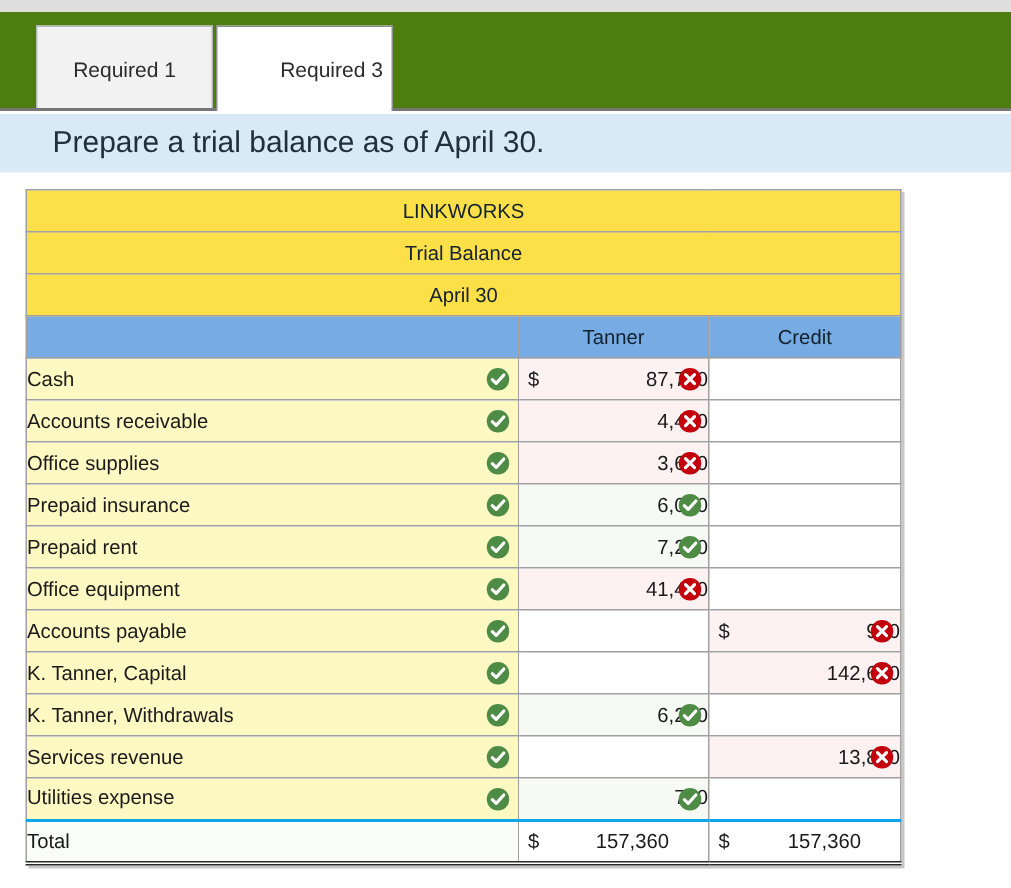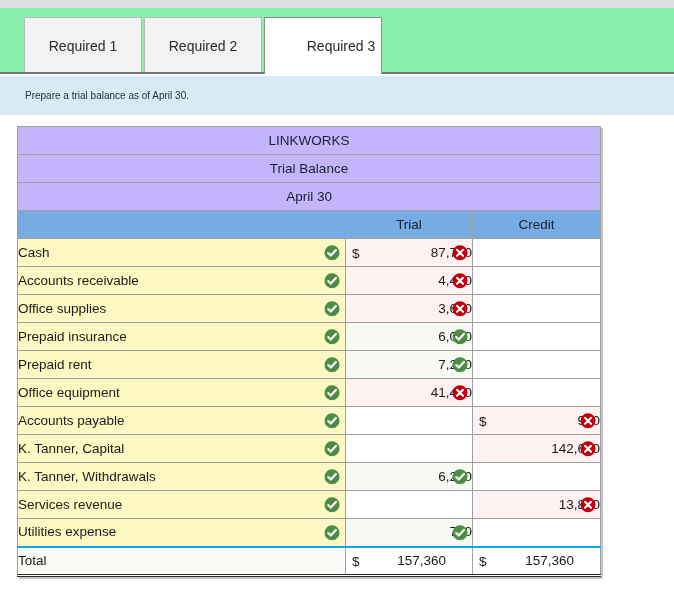--- a/index.html
+++ b/index.html
@@ -26,21 +26,21 @@
     height: 8px;
     background: #dedede;
   }
 
   
   .tabbar {
     position: absolute;
     left: 0; top: 8px;
     width: 674px;
     height: 66px;
-    background: #86efac;
+    background: #4d7c0f;
   }
   .tabs {
     position: absolute;
     left: 24px; top: 9px;
     display: flex;
     align-items: stretch;
     height: 57px;
   }
   .tab {
     box-sizing: border-box;
@@ -87,22 +87,22 @@
   .banner {
     position: absolute;
     left: 0; top: 76px;
     width: 674px;
     height: 39px;
     background: #d9eaf7;
     display: flex;
     align-items: center;
   }
   .banner-text {
-    margin-left: 25px;
-    font-size: 10px;
+    margin-left: 35px;
+    font-size: 20px;
     color: #21303d;
   }
 
   
   .table-wrap {
     position: absolute;
     left: 17px;
     top: 126px;
     width: 583px;
   }
@@ -115,21 +115,21 @@
   }
   table.tb td, table.tb th {
     border: 1px solid #a0a0a0;
     padding: 0;
     font-weight: normal;
     font-size: 13.5px;
     height: 28px;
     box-sizing: border-box;
   }
   .hdr {
-    background: #c4b5fd;
+    background: #fde047;
     color: #14212e;
     font-weight: bold;
     font-size: 14px;
     height: 28px;
     margin-top: 13px;
   }
   .colhdr {
     background: #77abe4;
     color: #14212e;
     font-weight: bold;
@@ -200,23 +200,20 @@
 </head>
 <body>
 
 <div class="top-strip"></div>
 
 <div class="tabbar">
   <div class="tabline"></div>
   <div class="tabs" id="tabs">
       <div class="tab">
         <span>Required 1</span>
-      </div>
-      <div class="tab">
-        <span>Required 2</span>
       </div>
       <div class="tab active">
         <span>Required 3</span>
       </div>
     </div>
 </div>
 
 <div class="banner">
   <div class="banner-text">Prepare a trial balance as of April 30.</div>
 </div>
@@ -233,21 +230,21 @@
         <th class="hdr" colspan="3">LINKWORKS</th>
       </tr>
       <tr>
         <th class="hdr" colspan="3">Trial Balance</th>
       </tr>
       <tr>
         <th class="hdr" colspan="3">April 30</th>
       </tr>
       <tr>
         <th class="colhdr"></th>
-        <th class="colhdr">Trial</th>
+        <th class="colhdr">Tanner</th>
         <th class="colhdr">Credit</th>
       </tr>
     </thead>
     <tbody id="tbody">
         <tr>
           <td class="namecell"><span class="label">Cash</span><span class="mark"><span class="icon"><svg width="16" height="16" viewBox="0 0 16 16">
                   <circle cx="8" cy="8" r="7.5" fill="#4e8c46"></circle>
                   <path d="M4.2 8.3 L6.8 10.8 L11.9 5.2" stroke="#ffffff" stroke-width="2.1" fill="none" stroke-linecap="round" stroke-linejoin="round"></path>
                 </svg></span></span></td>
           <td class="amtcell bad"><span class="dollar">$</span><span class="num">87,700</span><span class="mark"><span class="icon"><svg width="16" height="16" viewBox="0 0 16 16">

